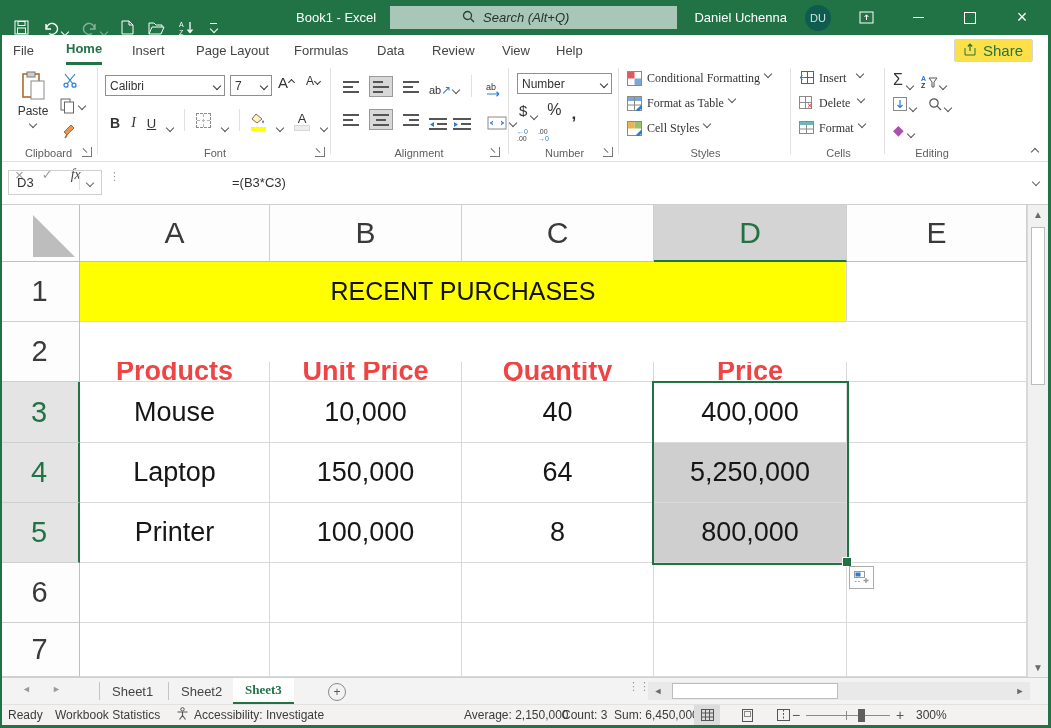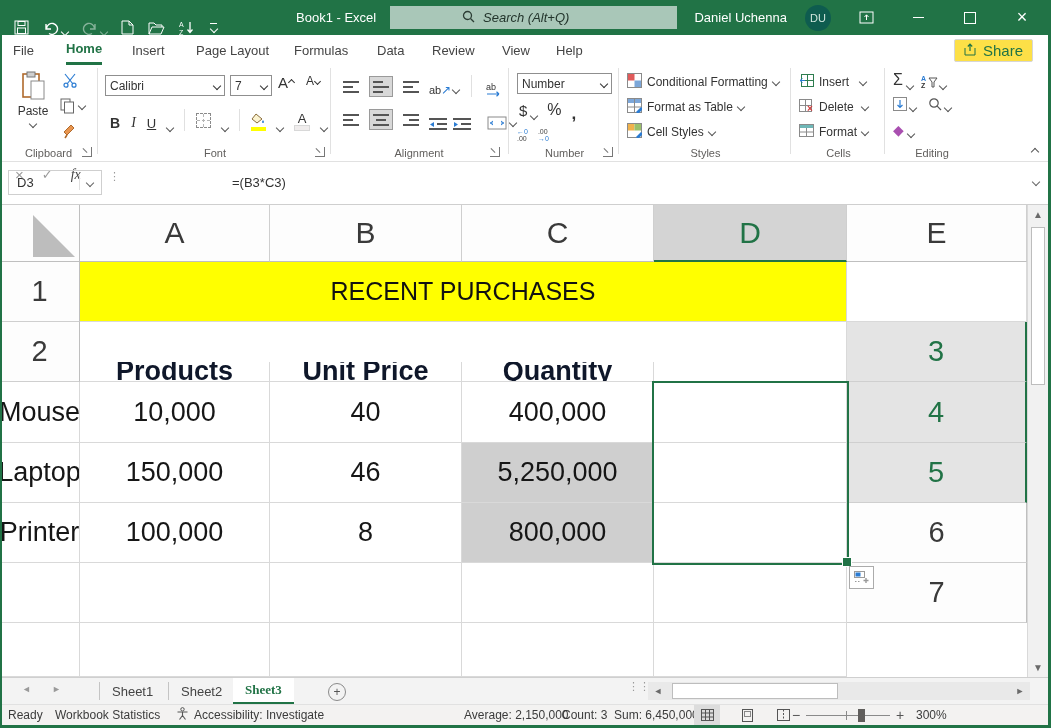--- a/index.html
+++ b/index.html
@@ -33,37 +33,37 @@
   .dlgl::before{content:'';position:absolute;left:0;top:3px;width:6px;border-top:1px solid #777;transform:rotate(45deg);}
   .combo{border:1px solid #8f8f8f;background:#fff;display:flex;align-items:center;justify-content:space-between;padding:0 4px;box-sizing:border-box;height:21px;font-size:12px;color:#333;}
   .btn-sel{background:#d8d8d8;border:1px solid #9a9a9a;box-sizing:border-box;}
   .ficon{display:flex;align-items:center;justify-content:center;}
   .blet{font-weight:bold;font-size:14px;color:#333;}
   .ilet{font-style:italic;font-family:"Liberation Serif",serif;font-size:14px;color:#333;}
   .ulet{text-decoration:underline;font-size:13px;color:#333;}
   .vsep{width:1px;height:22px;background:#e0e0e0;}
   .dec2{font-size:7px;line-height:7px;color:#444;text-align:left;}
   .bluearrow{color:#2b7cd3;}
-  .styrow{display:flex;align-items:center;gap:5px;height:22px;color:#333;}
+  .styrow{display:flex;align-items:flex-start;gap:5px;height:22px;color:#333;font-family:Liberation Serif, serif;}
   
   #fbar{left:0;top:162px;width:1051px;height:43px;background:#fff;border-bottom:1px solid #cfcfcf;box-sizing:border-box;}
   #namebox{left:8px;top:8px;width:94px;height:25px;border:1px solid #cfcfcf;display:flex;align-items:center;justify-content:space-between;padding:0 8px;font-size:13px;box-sizing:border-box;color:#333;}
   #fxgroup{left:125px;top:8px;height:25px;display:flex;align-items:center;gap:18px;border-left:1px solid #e0e0e0;border-right:1px solid #e0e0e0;padding:0 14px;}
   #formulatext{left:232px;top:8px;height:25px;display:flex;align-items:center;font-size:13px;color:#333;}
   
   #grid{left:0;top:205px;width:1027px;height:472px;display:grid;
         grid-template-columns:80px 190px 192px 192px 193px 180px;
         grid-template-rows:57px 60px 60px 61px 60px 60px 60px 54px;background:#fff;}
   .c{border-right:1px solid #d9d9d9;border-bottom:1px solid #d9d9d9;display:flex;align-items:center;justify-content:center;background:#fff;overflow:hidden;}
   .ch{background:#fdfdfd;border-right:1px solid #cfcfcf;border-bottom:1px solid #bfbfbf;font-size:30px;color:#3a3a3a;}
   .ch.selcol{background:#d4d4d4;color:#217346;border-bottom:2px solid #217346;}
   .rh{background:#fdfdfd;border-right:1px solid #bfbfbf;border-bottom:1px solid #cfcfcf;font-size:29px;color:#3a3a3a;}
   .rh.selrow{background:#e4e4e4;color:#217346;border-right:2px solid #217346;}
   .cell-data{font-size:27px;color:#161616;}
-  .cell-head{font-size:27px;font-weight:bold;color:#0f172a;margin-top:40px;}
+  .cell-head{font-size:27px;font-weight:bold;color:#ef4444;margin-top:40px;}
   .selbg{background:#cfcfcf;}
   #corner{background:#fdfdfd;border-right:1px solid #bfbfbf;border-bottom:1px solid #bfbfbf;position:relative;}
   #seltri{position:absolute;right:4px;bottom:4px;width:0;height:0;border-bottom:42px solid #bdbdbd;border-right:42px solid transparent;}
   #selbox{left:652px;top:381px;width:193px;height:180px;border:2px solid #217346;pointer-events:none;}
   #fillhandle{left:842px;top:557px;width:8px;height:8px;background:#217346;border:1px solid #fff;}
   #autofill{left:849px;top:566px;width:23px;height:21px;background:#fff;border:1px solid #ababab;display:flex;align-items:center;justify-content:center;}
   
   #vscroll{left:1027px;top:205px;width:21px;height:472px;background:#f1f1f1;border-left:1px solid #d9d9d9;box-sizing:border-box;}
   .sarrow{position:absolute;left:0;width:100%;height:19px;display:flex;align-items:center;justify-content:center;color:#6a6a6a;font-size:10px;}
   #vthumb{position:absolute;left:3px;top:22px;width:14px;height:158px;background:#fff;border:1px solid #bdbdbd;box-sizing:border-box;}
@@ -502,33 +502,34 @@
     <div class="c ch">E</div>
 
     <div class="c rh">1</div>
     <div class="c" style="grid-column:2/6;background:#ffff00;font-size:25px;color:#111">RECENT PURCHASES</div>
     <div class="c"></div>
 
     <div class="c rh">2</div>
     <div class="c cell-head">Products</div>
     <div class="c cell-head">Unit Price</div>
     <div class="c cell-head">Quantity</div>
+    <div class="c cell-head">Price</div>
     <div class="c"></div>
 
     <div class="c rh selrow">3</div>
     <div class="c cell-data">Mouse</div>
     <div class="c cell-data">10,000</div>
     <div class="c cell-data">40</div>
     <div class="c cell-data">400,000</div>
     <div class="c"></div>
 
     <div class="c rh selrow">4</div>
     <div class="c cell-data">Laptop</div>
     <div class="c cell-data">150,000</div>
-    <div class="c cell-data">46</div>
+    <div class="c cell-data">64</div>
     <div class="c cell-data selbg">5,250,000</div>
     <div class="c"></div>
 
     <div class="c rh selrow">5</div>
     <div class="c cell-data">Printer</div>
     <div class="c cell-data">100,000</div>
     <div class="c cell-data">8</div>
     <div class="c cell-data selbg">800,000</div>
     <div class="c"></div>
 

